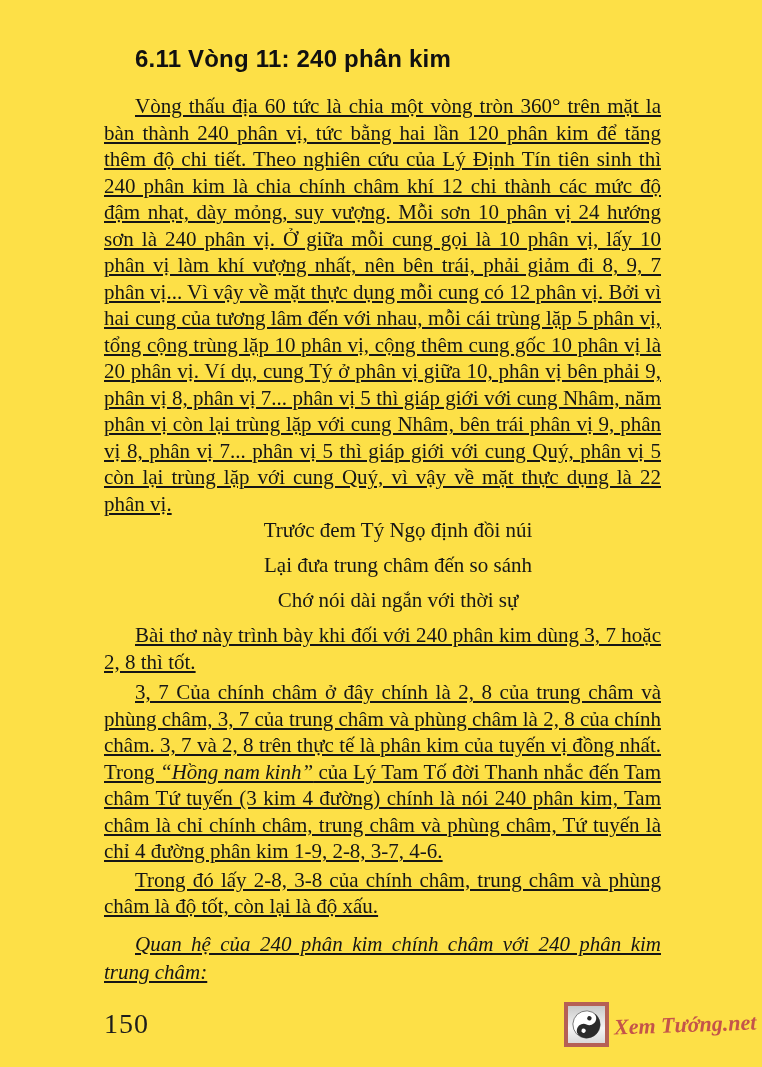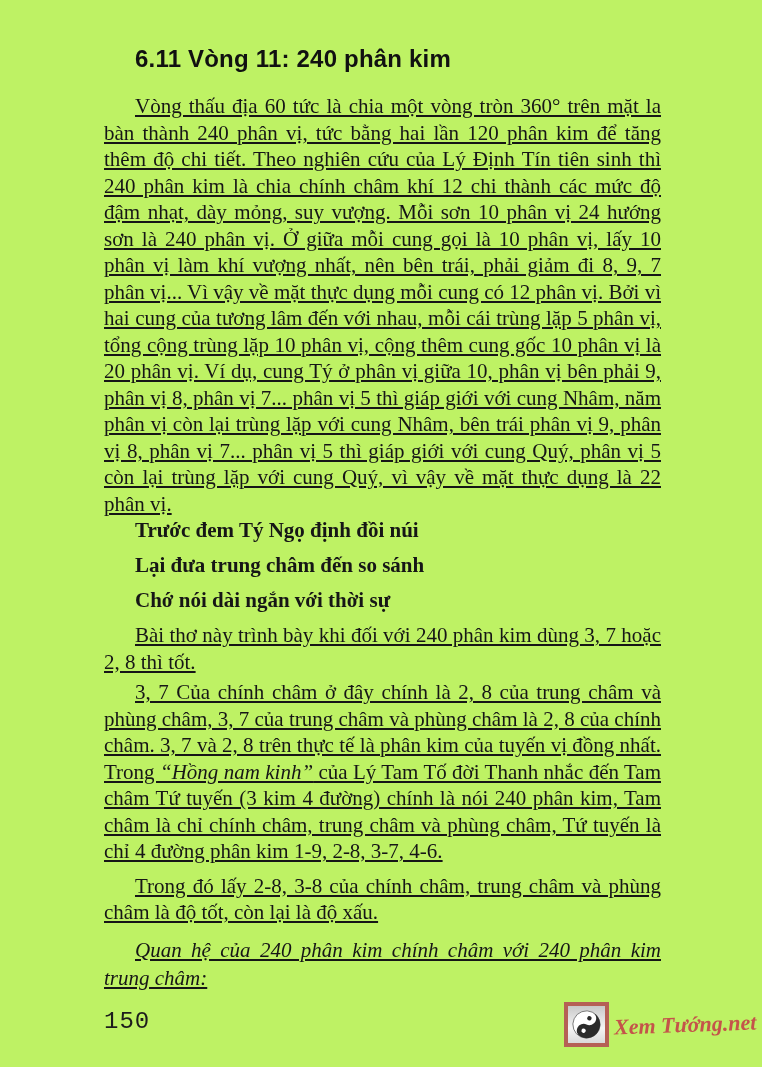--- a/index.html
+++ b/index.html
@@ -4,53 +4,52 @@
 <style>
   html, body { margin: 0; padding: 0; }
   body {
     width: 762px; height: 1067px;
     background: #ffffff;
     font-family: "Liberation Serif", "DejaVu Serif", serif;
     color: #161616;
     position: relative;
     overflow: hidden;
   }
-  .page { position: absolute; inset: 0; background: #bef264; }
+  .page { position: absolute; inset: 0; background: #fde047; }
   .text-col { position: absolute; left: 104px; top: 0; width: 557px; }
 
   h1.heading {
     font-family: "Liberation Sans", "DejaVu Sans", sans-serif;
     font-size: 24px; line-height: 30px; font-weight: 700;
     margin: 44px 0 0 31px; color: #111;
     letter-spacing: 0.2px;
   }
 
   p.body {
     font-size: 21px; line-height: 26.5px;
     text-align: justify; text-justify: inter-word;
     text-indent: 31px; margin: 0; color: #161616; text-decoration: underline;
   }
   p.p1 { margin-top: 19px; }
   .poem { margin: 0; }
   .poem p {
     font-size: 21px; line-height: 26.5px;
     margin: 0 0 8.5px 31px; text-indent: 0;
-    text-align: left;
-    font-weight: bold;
+    text-align: center;
   }
   p.p2 { margin-top: 4px; }
   p.p3 { margin-top: 4px; }
-  p.p4 { margin-top: 8px; }
+  p.p4 { margin-top: 2px; }
   p.p5 { margin-top: 10px; font-style: italic; line-height: 28px; }
   .italic { font-style: italic; }
 
   .page-number {
     position: absolute; left: 104px; top: 1008px;
-    font-family: Liberation Mono, monospace;
-    font-size: 24px; letter-spacing: 1px; color: #1c1c1c;
+    font-family: Liberation Serif, serif;
+    font-size: 28px; letter-spacing: 1px; color: #1c1c1c;
   }
 
   .watermark {
     position: absolute; right: 6px; top: 1002px;
     display: flex; align-items: center; gap: 5px;
   }
   .wm-icon-box {
     width: 45px; height: 45px; box-sizing: border-box;
     border: 4px solid #b56055;
     background: linear-gradient(180deg, #c9c9c9 0%, #f4f4f4 60%, #dadada 100%);

